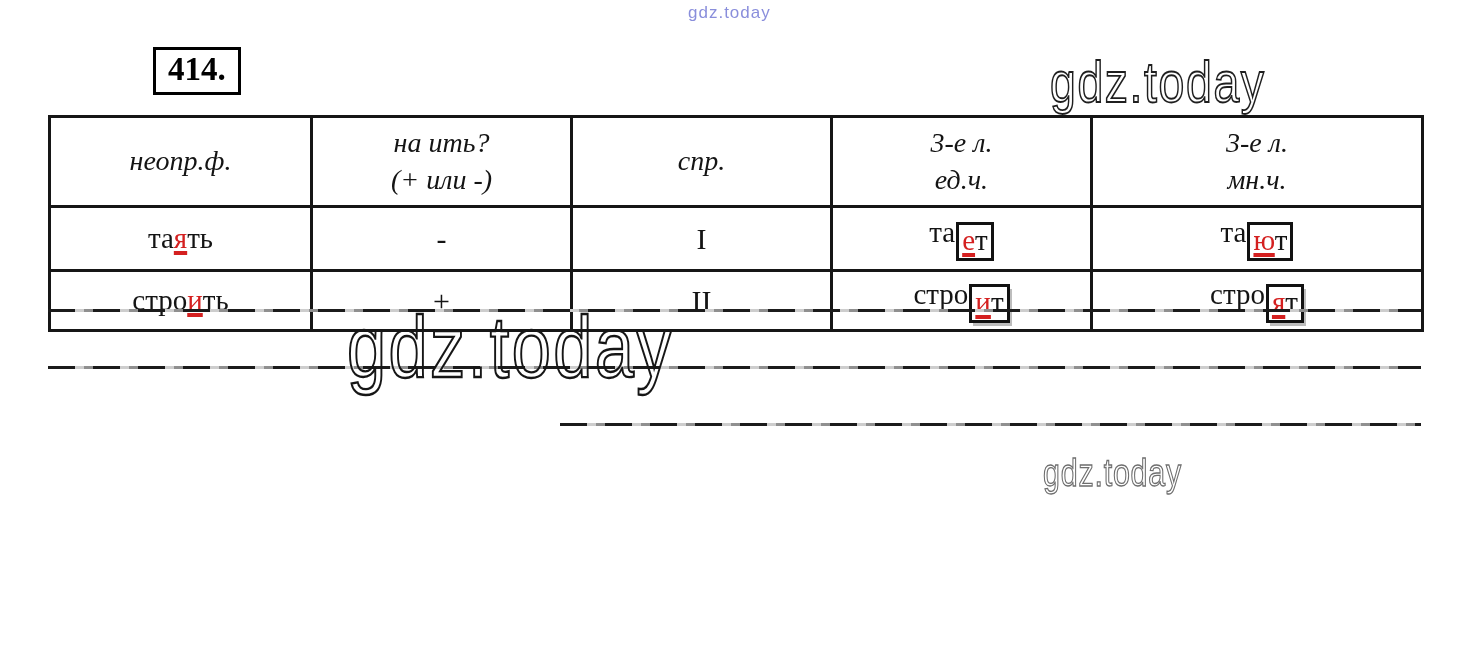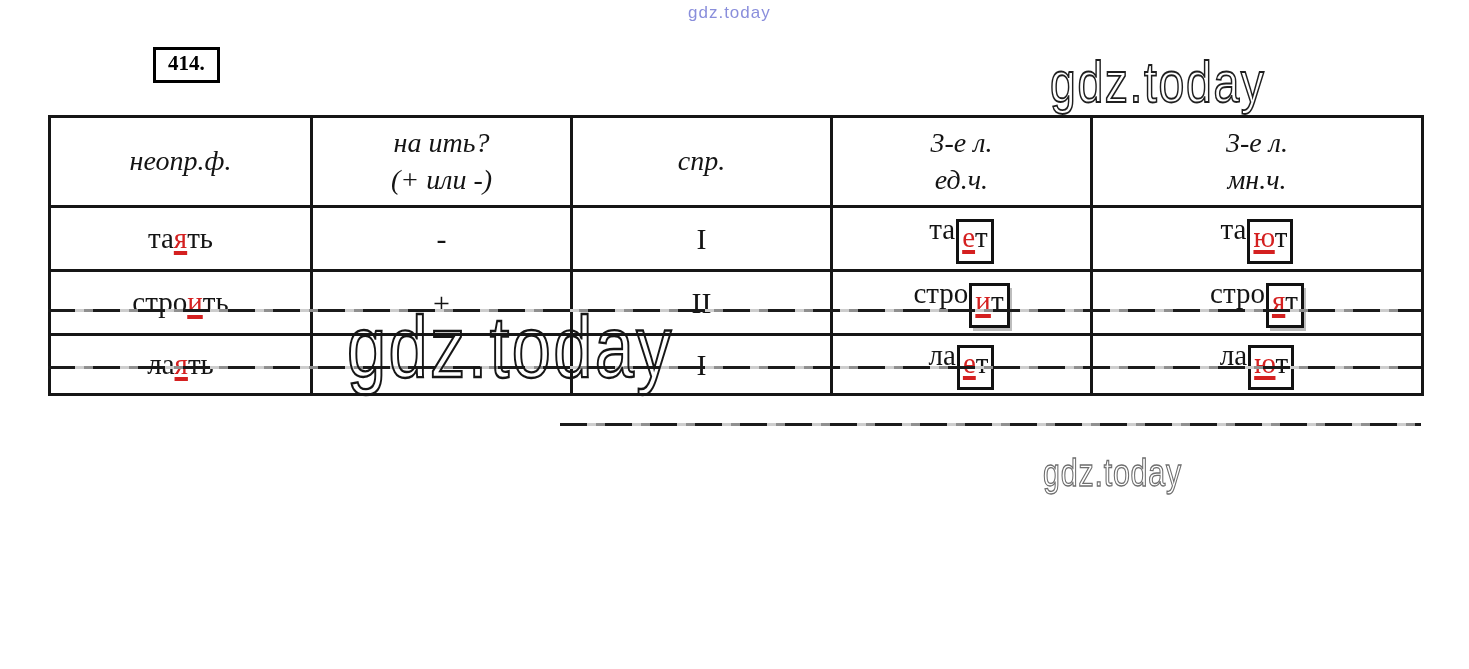--- a/index.html
+++ b/index.html
@@ -1,21 +1,21 @@
 <!DOCTYPE html>
 <html><head>
 <meta charset="utf-8">
 <style>
   html,body{margin:0;padding:0;background:#ffffff;}
   #page{position:relative;width:1469px;height:669px;background:#ffffff;overflow:hidden;
         font-family:"Liberation Serif", serif;}
 
   
   .ex-badge{position:absolute;left:153px;top:47px;border:3px solid #000;
-            padding:1px 12px 4px 12px;font-weight:bold;font-size:21px;color:#000;
+            padding:1px 12px 4px 12px;font-weight:bold;font-size:33px;color:#000;
             font-family:"Liberation Serif", serif;background:#fff;}
 
   
   .wm{font-family:"Liberation Sans", sans-serif;color:#2a2a2a;white-space:nowrap;
       transform-origin:left top;}
   @supports (-webkit-text-stroke: 1px black){
     .wm-outline{color:transparent;}
   }
   .wm-top-small{position:absolute;left:688px;top:3px;font-size:17px;color:#7d82d8;
                 letter-spacing:1px;opacity:.9;}
@@ -35,21 +35,21 @@
   tbody tr{height:64px;}
   tbody tr:last-child{height:60px;}
   th{font-style:italic;font-weight:normal;font-size:28px;line-height:1.3;}
   td.sym{font-size:30px;}
 
   .red{color:#d42020;text-decoration:underline;text-decoration-color:#d42020;
        text-decoration-thickness:4px;text-underline-offset:3px;}
   .fade{color:#9b9b9b;}
   .fadered{color:#eba8a8;text-decoration:underline;text-decoration-color:#eba8a8;
            text-decoration-thickness:4px;text-underline-offset:3px;}
-  .endbox{display:inline-block;border:3px solid #121212;padding:0 3px 8px 3px;
+  .endbox{display:inline-block;border:3px solid #121212;padding:0 3px 2px 3px;
           margin-left:1px;line-height:1.05;vertical-align:-8px;background:transparent;}
   .endbox.ghost{box-shadow:3px 4px 0 -1px #bdbdbd;}
 
   
   .dash{position:absolute;height:3px;z-index:2;
         background:repeating-linear-gradient(90deg,#1b1b1b 0 27px,#cdcdcd 27px 36px,#8f8f8f 36px 45px);}
   .dash-1{left:48px;top:309px;width:1373px;}
   .dash-2{left:48px;top:366px;width:1373px;}
   .dash-3{left:560px;top:423px;width:861px;}
 </style>
@@ -102,27 +102,20 @@
           <td><span>та</span><span class="endbox"><span class="red">е</span><span>т</span></span></td>
           <td><span>та</span><span class="endbox"><span class="red">ю</span><span>т</span></span></td>
         </tr>
         <tr>
           <td><span>стро</span><span class="red">и</span><span>ть</span></td>
           <td class="sym">+</td>
           <td class="sym">II</td>
           <td><span>стро</span><span class="endbox ghost"><span class="red">и</span><span>т</span></span></td>
           <td><span>стро</span><span class="endbox ghost"><span class="red">я</span><span>т</span></span></td>
         </tr>
-        <tr>
-          <td><span>ла</span><span class="red">я</span><span>ть</span></td>
-          <td class="sym">-</td>
-          <td class="sym">I</td>
-          <td><span>ла</span><span class="endbox"><span class="red">е</span><span>т</span></span></td>
-          <td><span>ла</span><span class="endbox"><span class="red">ю</span><span>т</span></span></td>
-        </tr>
       </tbody>
   </table>
 
   <div class="dash dash-1"></div>
   <div class="dash dash-2"></div>
   <div class="dash dash-3"></div>
 
   <div class="wm wm-outline wm-center">gdz.today</div>
 
   <div class="wm wm-mid-small">gdz.today</div>

